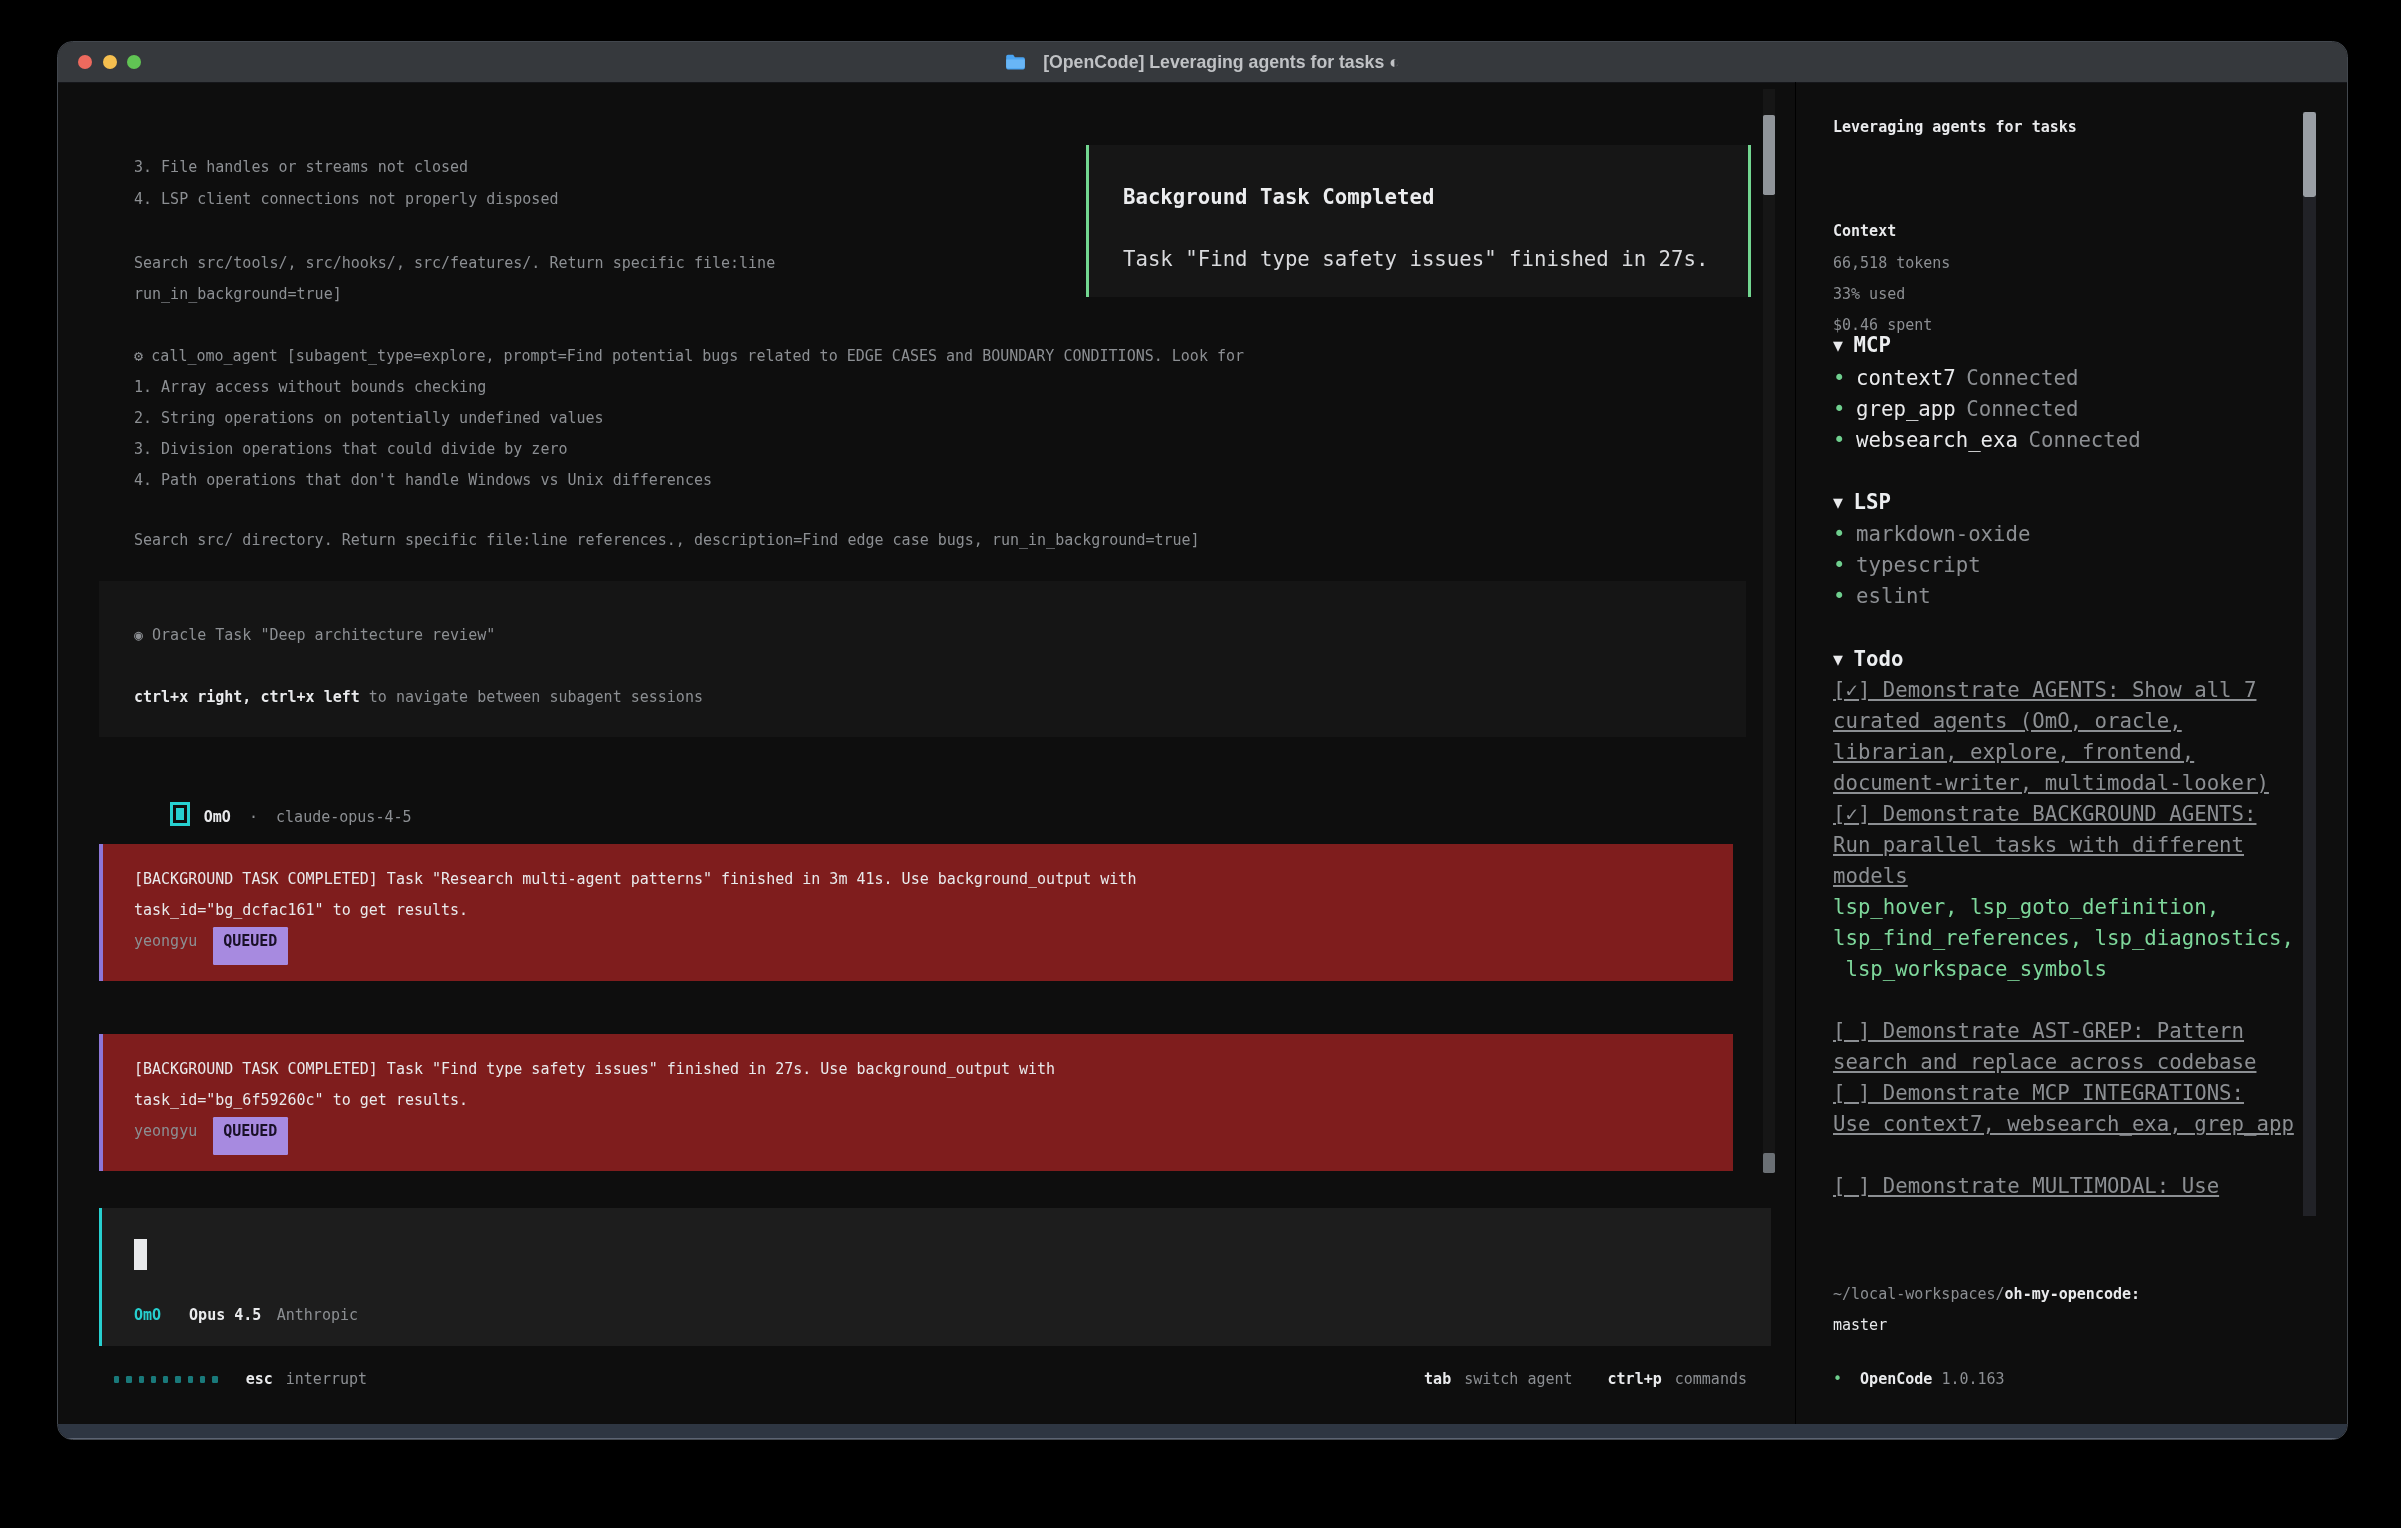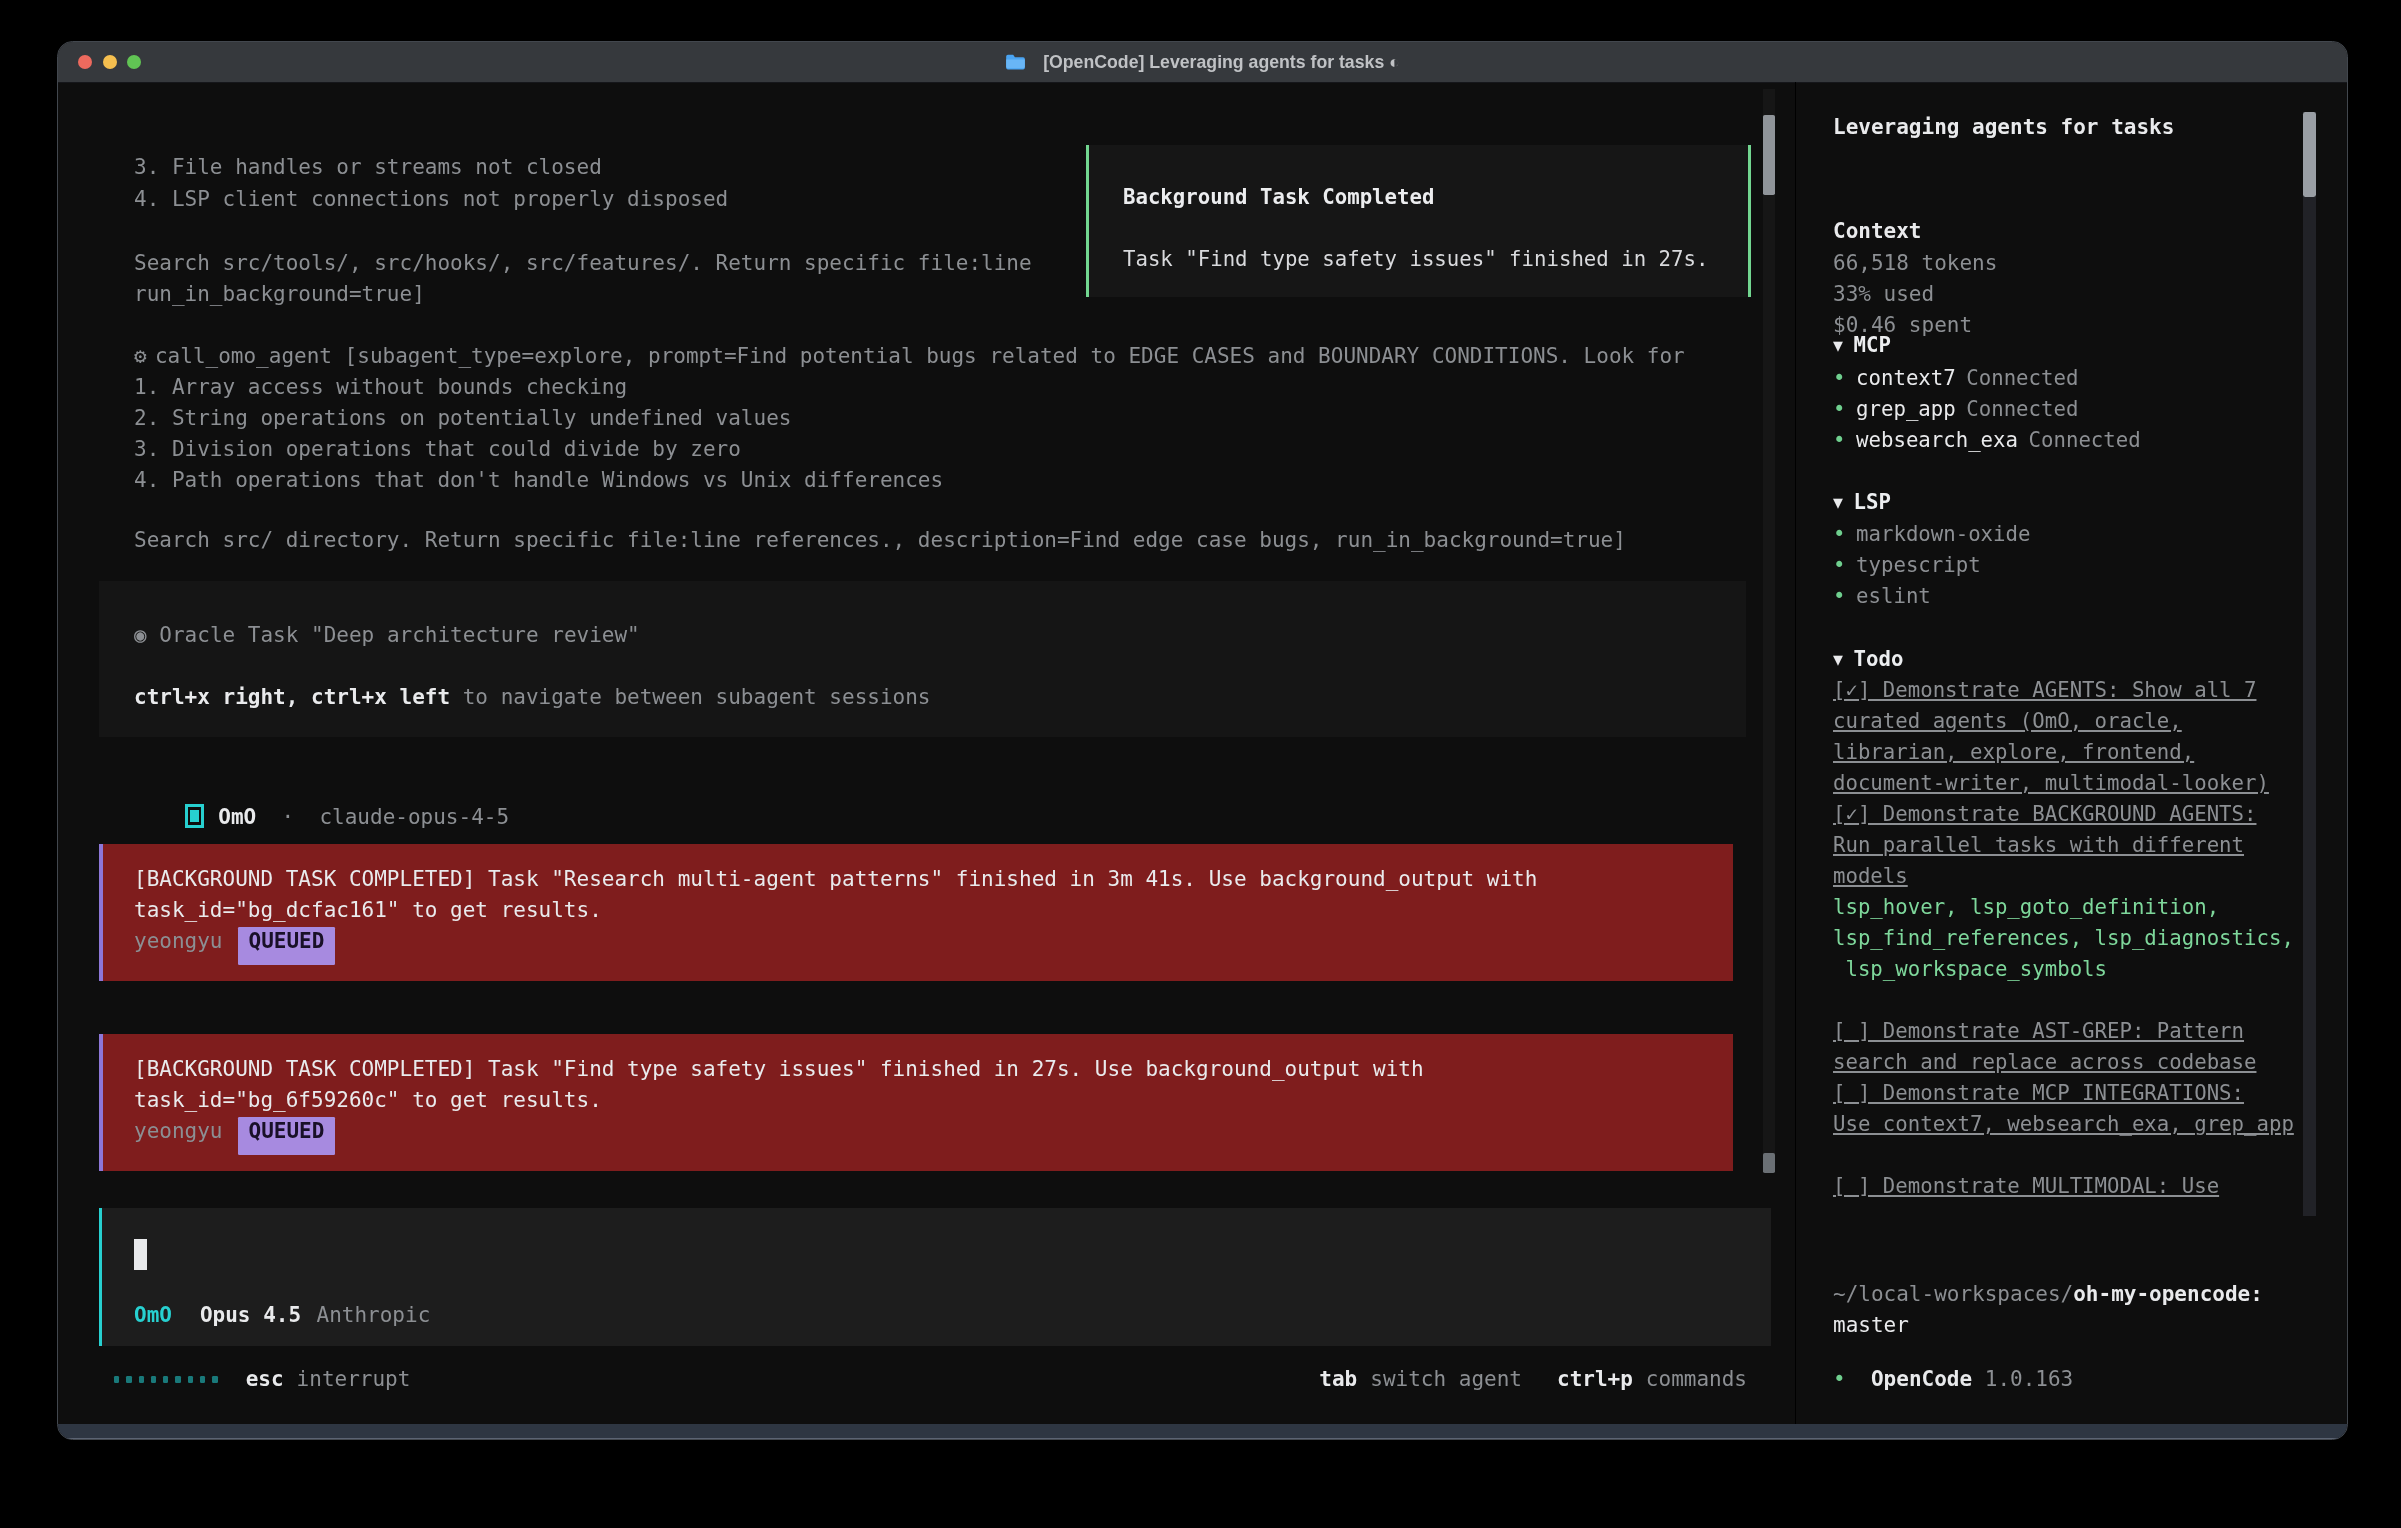--- a/index.html
+++ b/index.html
@@ -5,21 +5,21 @@
   html,body{margin:0;padding:0;background:#000;}
   body{width:2401px;height:1528px;position:relative;font-family:"DejaVu Sans Mono","Liberation Mono",monospace;}
   .window{position:absolute;left:57px;top:41px;width:2291px;height:1399px;background:#0e0e0e;
           border:1.2px solid #42474e;border-radius:15.4px;overflow:hidden;box-sizing:border-box;}
   .titlebar{position:absolute;left:0;right:0;top:0;height:40px;background:#36393d;border-bottom:1.2px solid #15161a;
             display:flex;align-items:center;justify-content:center;}
   .lights{position:absolute;left:20px;top:0;height:40px;display:flex;align-items:center;gap:10.6px;}
   .light{width:14px;height:14px;border-radius:50%;}
   .light.red{background:#ed6a5e;}.light.yellow{background:#f5bf4f;}.light.green{background:#61c454;}
   .titletext{display:flex;align-items:center;gap:17px;color:#c0c2c5;font:bold 17.7px "Liberation Sans",sans-serif;}
-  .mono{font-size:21px;line-height:31px;white-space:pre;}
+  .mono{font-size:15px;line-height:31px;white-space:pre;}
   .muted{color:#8c8f93;}
   .white{color:#e9eaec;}
   .bold{font-weight:bold;}
   .cyan{color:#27d0d0;}
   .absline{position:absolute;left:76px;}
   .popup{position:absolute;left:1028px;top:103px;width:665px;height:152px;background:#161616;
          border-left:3.5px solid #72d690;border-right:3.5px solid #72d690;box-sizing:border-box;padding:37px 0 0 34px;}
   .popup .ptitle{font-size:20.7px;font-weight:bold;color:#ecedef;line-height:31px;white-space:pre;}
   .popup .pbody{font-size:20.7px;color:#d9dadd;line-height:31px;margin-top:31px;white-space:pre;}
   .oracle{position:absolute;left:41px;top:539px;width:1647px;height:156px;background:#151515;box-sizing:border-box;padding:39px 0 0 35px;}

